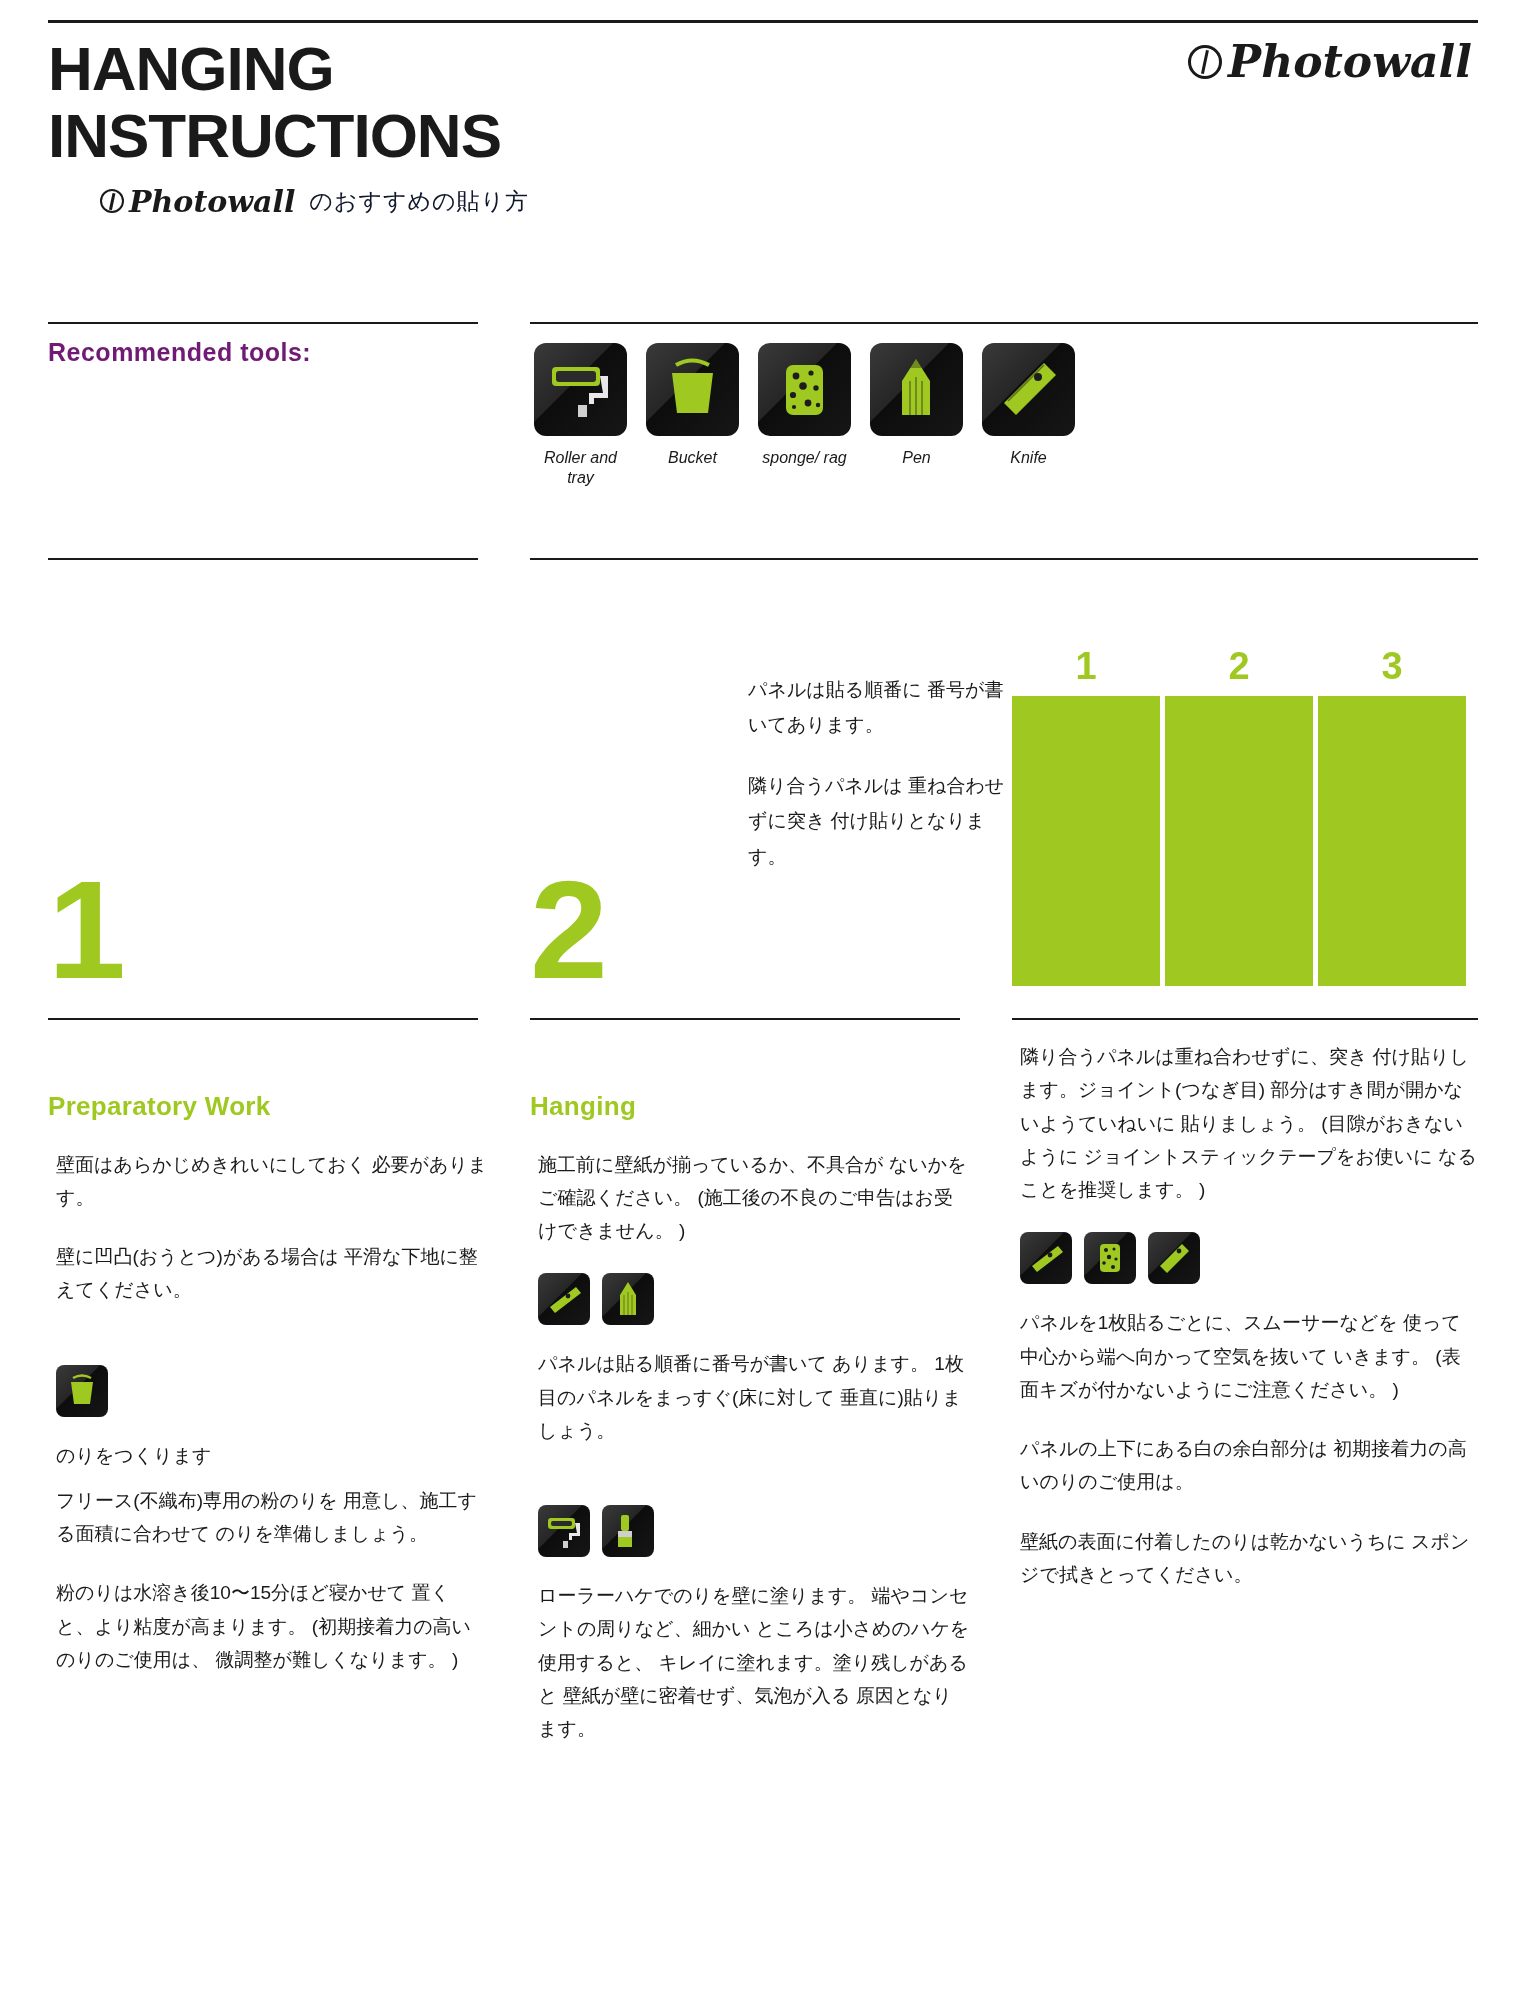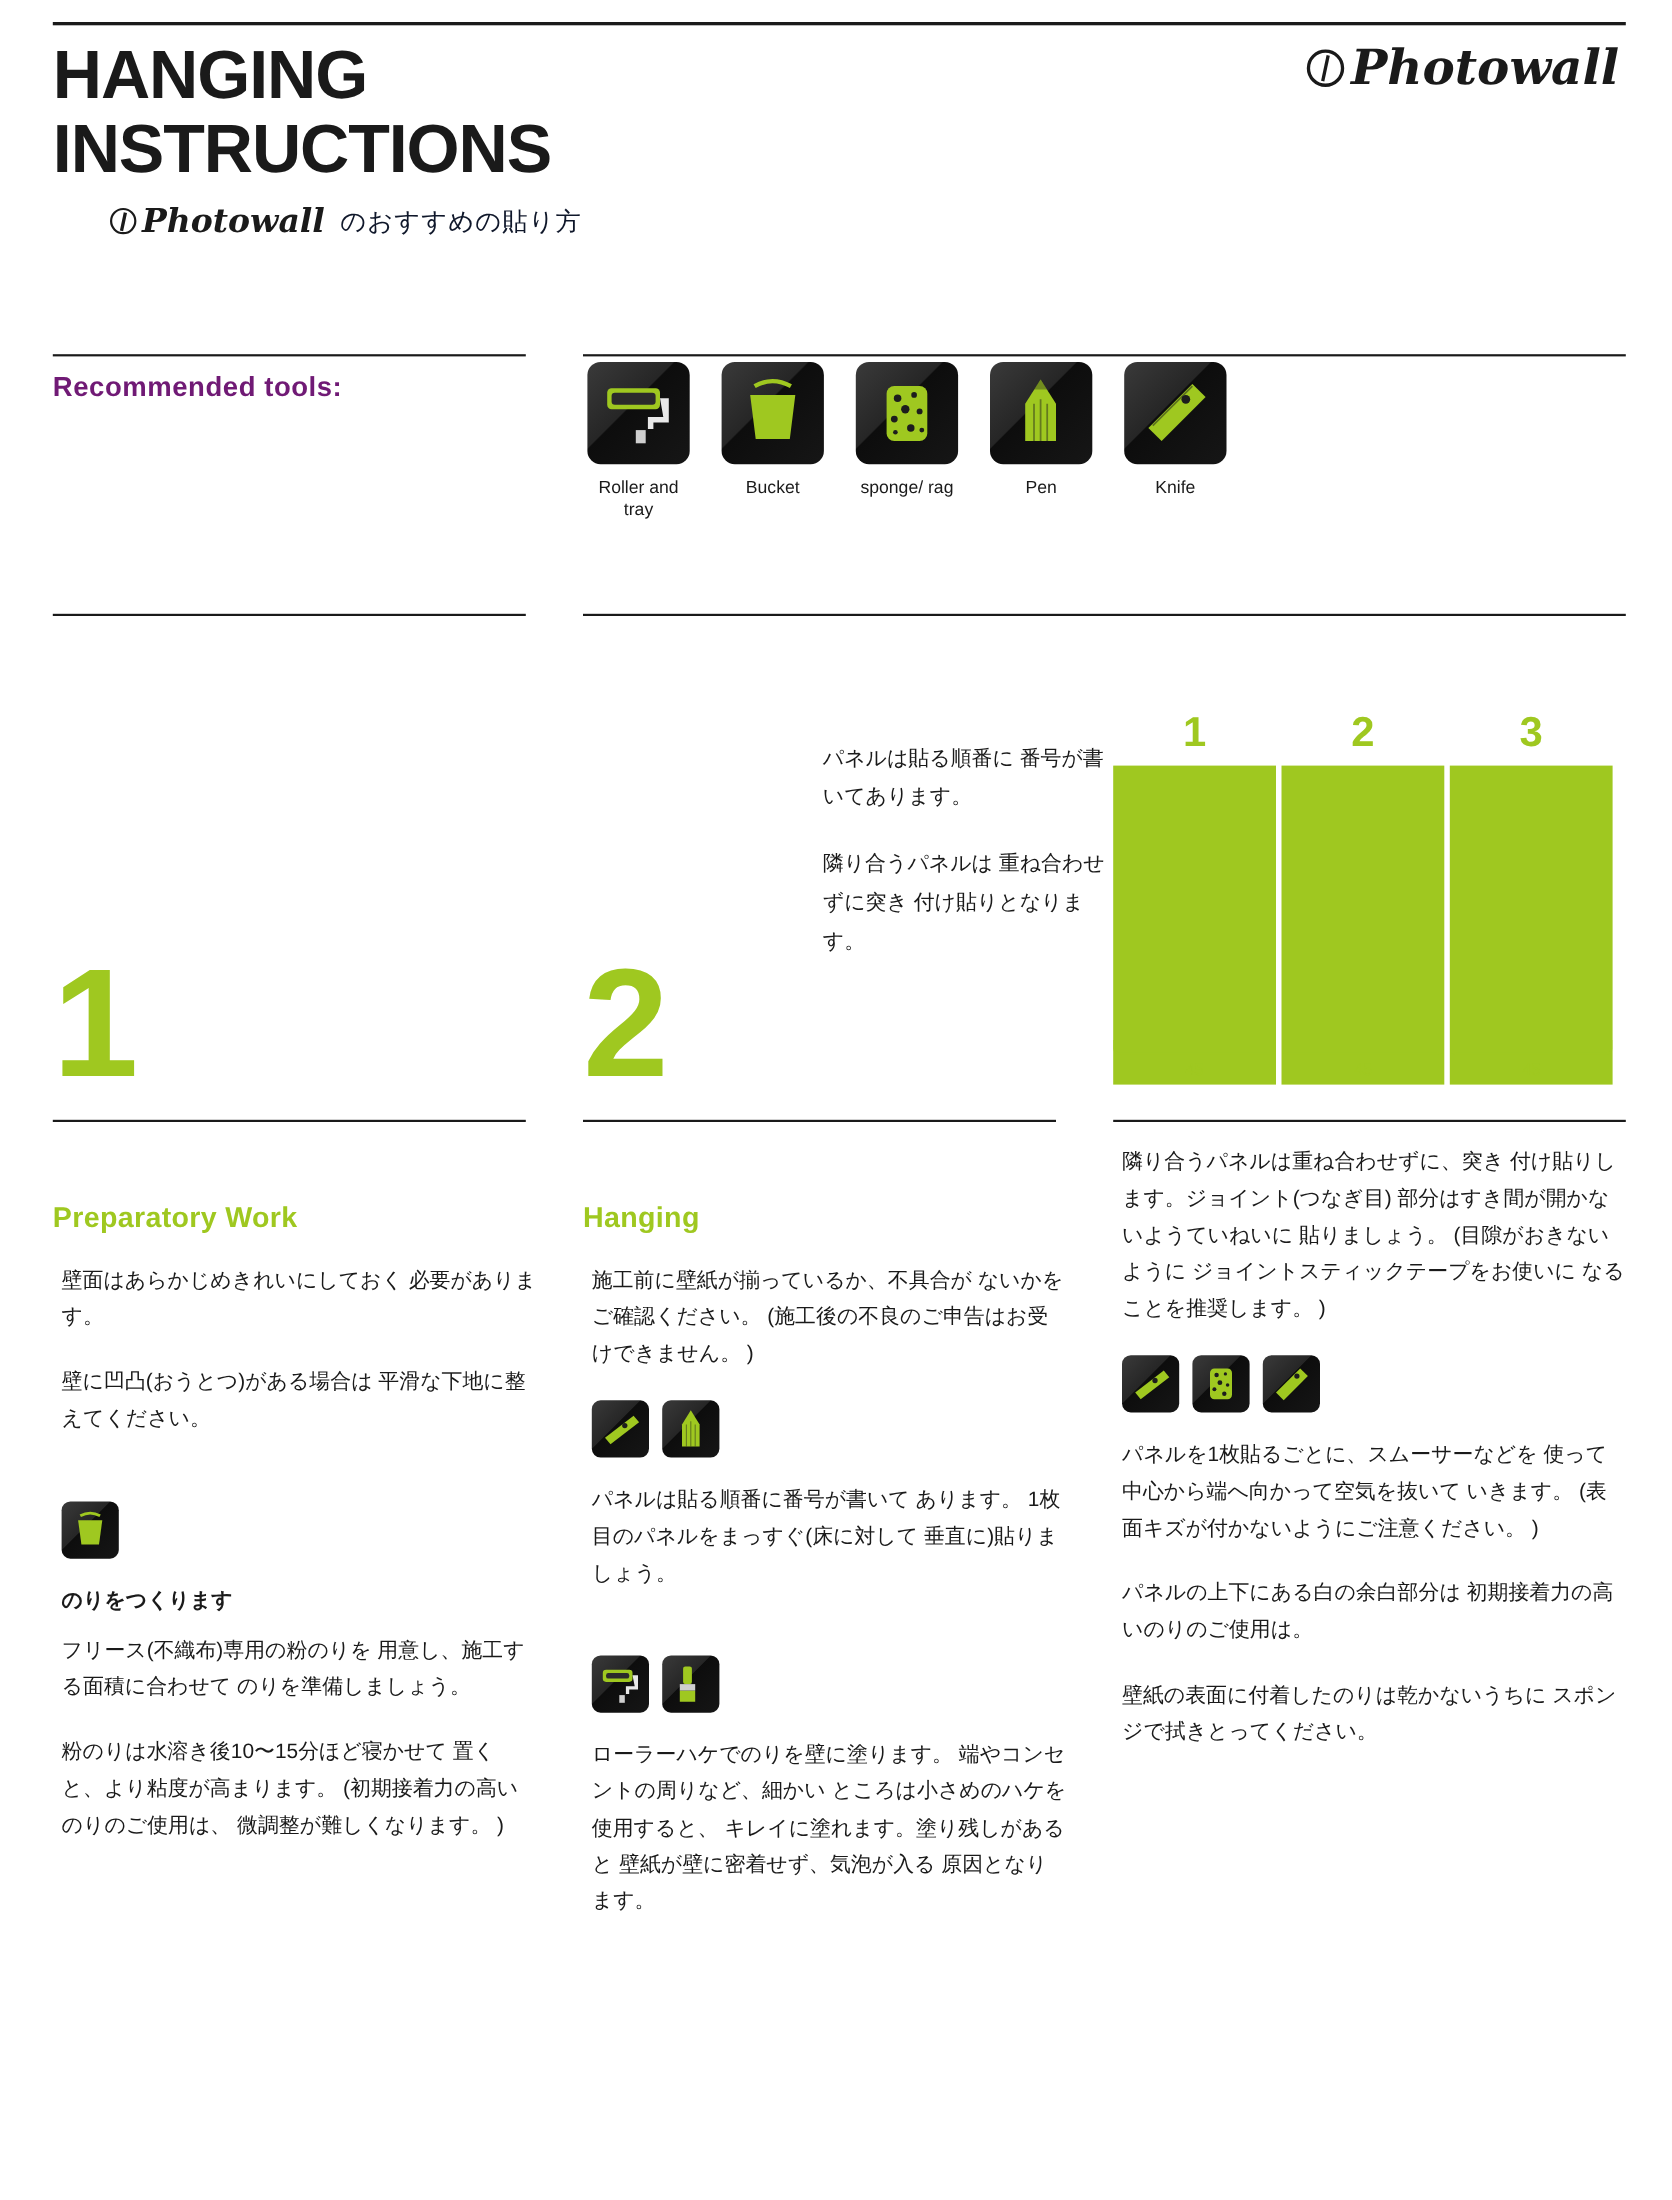--- a/index.html
+++ b/index.html
@@ -114,23 +114,24 @@
     left: 48px;
     top: 338px;
     font-size: 25px;
     font-weight: bold;
     color: #701a75;
     letter-spacing: 0.5px;
   }
   .tools-row {
     position: absolute;
     left: 534px;
-    top: 329px;
+    top: 343px;
     display: flex;
-    gap: 29px;
+    gap: 19px;
+    font-style: italic;
   }
   .tool {
     width: 93px;
     text-align: center;
   }
   .tool .tool-label {
     font-size: 16px;
     color: #1a1a1a;
     margin-top: 12px;
     line-height: 1.25;
@@ -245,21 +246,21 @@
     color: #9fc820;
     margin-bottom: 18px;
     letter-spacing: 0.3px;
     margin-top: 44px;
   }
   .body-text {
     margin: 0 0 26px 0;
     padding-left: 8px;
   }
   .bold-lead {
-    font-weight: bold;
+    font-weight: normal;
     margin: 0 0 12px 0;
     padding-left: 8px;
   }
   .icon-row {
     display: flex;
     gap: 12px;
     padding-left: 8px;
     margin: 14px 0 22px 0;
   }
   .spacer-sm { height: 18px; }

